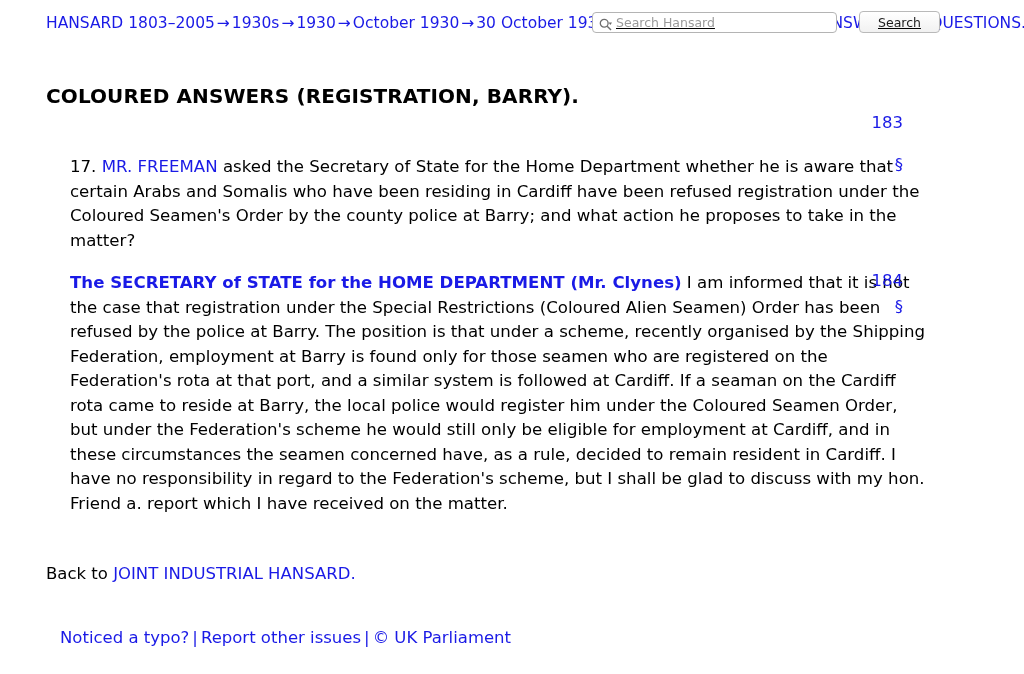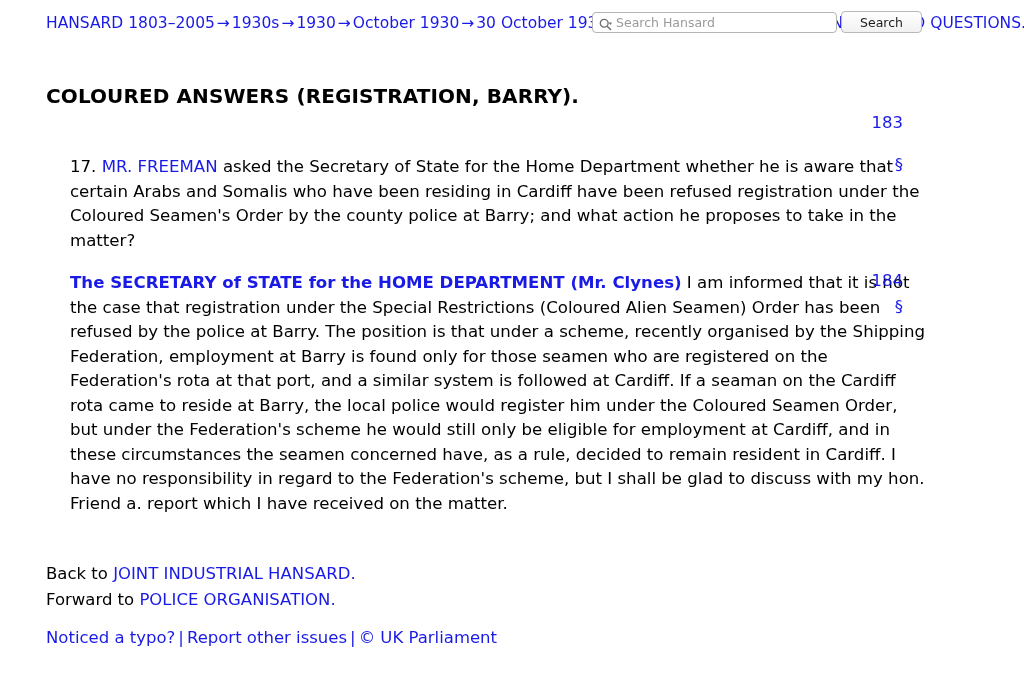--- a/index.html
+++ b/index.html
@@ -43,21 +43,22 @@
     color: #1a1ae6;
     padding: 0 2px;
   }
   
   .searchbar {
     position: absolute;
     top: 11px;
     left: 592px;
     display: flex;
     align-items: center;
-    gap: 4px;
+    gap: 22px;
+    text-decoration: underline;
   }
   .search-field {
     position: relative;
     width: 245px;
     height: 21px;
     border: 1px solid #b4b4b4;
     border-radius: 4px;
     background: #ffffff;
     box-sizing: border-box;
     display: flex;
@@ -155,21 +156,21 @@
   .navlinks {
     position: absolute;
     left: 46px;
     top: 561px;
     font-size: 16.5px;
     line-height: 26px;
   }
   
   .footer {
     position: absolute;
-    left: 46px;
+    left: 60px;
     top: 628px;
     font-size: 16.5px;
     color: #1a1ae6;
   }
   .footer .divider {
     color: #1a1ae6;
     padding: 0 3px;
   }
   .footer .copy {
     color: #1a1ae6;
@@ -211,23 +212,19 @@
     <a class="speaker-bold" href="#">The SECRETARY of STATE for the HOME DEPARTMENT (Mr. Clynes)</a><span> I am informed that it is not the case that registration under the Special Restrictions (Coloured Alien Seamen) Order has been refused by the police at Barry. The position is that under a scheme, recently organised by the Shipping Federation, employment at Barry is found only for those seamen who are registered on the Federation's rota at that port, and a similar system is followed at Cardiff. If a seaman on the Cardiff rota came to reside at Barry, the local police would register him under the Coloured Seamen Order, but under the Federation's scheme he would still only be eligible for employment at Cardiff, and in these circumstances the seamen concerned have, as a rule, decided to remain resident in Cardiff. I have no responsibility in regard to the Federation's scheme, but I shall be glad to discuss with my hon. Friend a. report which I have received on the matter.</span>
   </div>
   <a class="col-number" id="col184" href="#">184</a>
   <a class="marker" id="mark-a" href="#">§</a>
 
   <div class="navlinks">
     <div>
       <span>Back to</span>
       <a href="#">JOINT INDUSTRIAL HANSARD.</a>
     </div>
-    <div>
-      <span>Forward to</span>
-      <a href="#">POLICE ORGANISATION.</a>
-    </div>
   </div>
 
   <div class="footer">
     <a href="#">Noticed a typo?</a><span class="divider">|</span><a href="#">Report other issues</a><span class="divider">|</span><span class="copy">© UK Parliament</span>
   </div>
 
 </div>
 
 </body></html>

